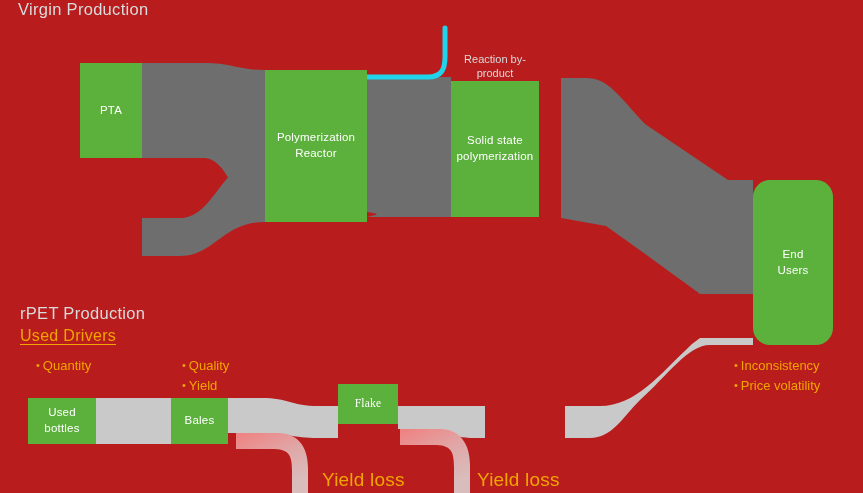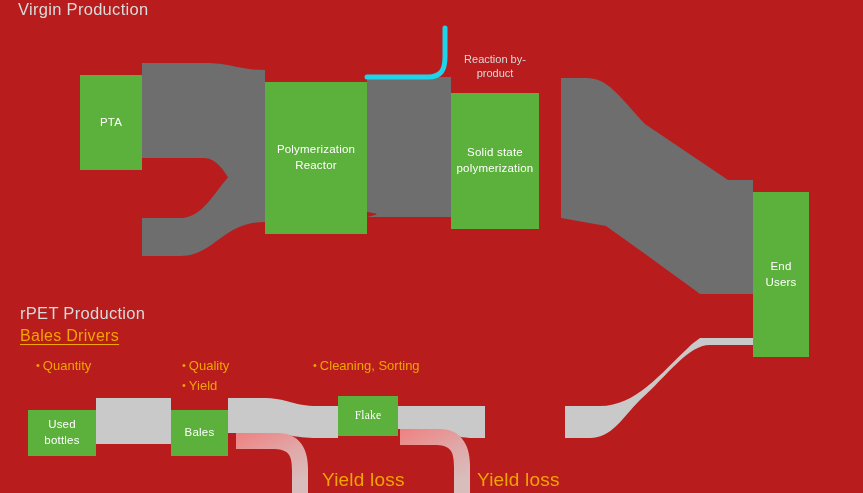--- a/index.html
+++ b/index.html
@@ -28,21 +28,20 @@
     display: flex;
     align-items: center;
     justify-content: center;
     text-align: center;
     color: #ffffff;
     font-size: 11.5px;
     line-height: 1.35;
     letter-spacing: 0.2px;
     box-sizing: border-box;
     padding: 2px;
-    margin-top: 12px;
   }
   .node-box span { display: block; white-space: pre-line; }
   .section-title {
     position: absolute;
     color: #d9dbdc;
     font-size: 16.5px;
     letter-spacing: 0.3px;
     white-space: nowrap;
   }
   .cost-drivers-title {
@@ -123,38 +122,38 @@
 
     <path fill="url(#lossGrad1)" d="M236,433 L278,433 C298,433 308,447 308,468 L308,493 L292,493 L292,470 C292,454 288,449 272,449 L236,449 Z"></path>
 
     <path fill="url(#lossGrad2)" d="M400,429 L440,429 C460,429 470,444 470,465 L470,493 L454,493 L454,467 C454,450 450,445 434,445 L400,445 Z"></path>
   </svg>
 
   <div class="section-title" style="left:18px; top:0px;">Virgin Production</div>
 
   <div class="section-title" style="left:20px; top:304px;">rPET Production</div>
 
-  <div class="cost-drivers-title" style="left:20px; top:327px;">Bales Drivers</div>
+  <div class="cost-drivers-title" style="left:20px; top:327px;">Used Drivers</div>
 
   <div class="node-box" style="left:80px; top:63px; width:62px; height:95px;">
     <span>PTA</span>
   </div>
 
 
   <div class="node-box" style="left:265px; top:70px; width:102px; height:152px;">
     <span>Polymerization
 Reactor</span>
   </div>
 
   <div class="node-box" style="left:451px; top:81px; width:88px; height:136px;">
     <span>Solid state
 polymerization</span>
   </div>
 
-  <div class="node-box" style="left:753px; top:180px; width:56px; height:165px;">
+  <div class="node-box" style="left:753px; top:180px; width:80px; height:165px;border-radius:17px;">
     <span>End
 Users</span>
   </div>
 
   <div class="node-box" style="left:171px; top:398px; width:57px; height:46px;">
     <span>Bales</span>
   </div>
 
   <div class="node-box" style="left:28px; top:398px; width:68px; height:46px;">
     <span>Used
@@ -171,23 +170,24 @@
 
   <div class="bullet-group" style="left:20px; top:356px;">
     <div class="bullet-line">Quantity</div>
   </div>
 
   <div class="bullet-group" style="left:166px; top:356px;">
     <div class="bullet-line">Quality</div>
     <div class="bullet-line">Yield</div>
   </div>
 
-  <div class="bullet-group" style="left:297px; top:356px;">
-    <div class="bullet-line">Cleaning, Sorting</div>
-  </div>
 
 
+  <div class="bullet-group" style="left:718px; top:356px;">
+    <div class="bullet-line">Inconsistency</div>
+    <div class="bullet-line">Price volatility</div>
+  </div>
 
   <div class="loss-label" style="left:322px; top:469px;">Yield loss</div>
 
   <div class="loss-label" style="left:477px; top:469px;">Yield loss</div>
 
 </div>
 
 </body></html>

